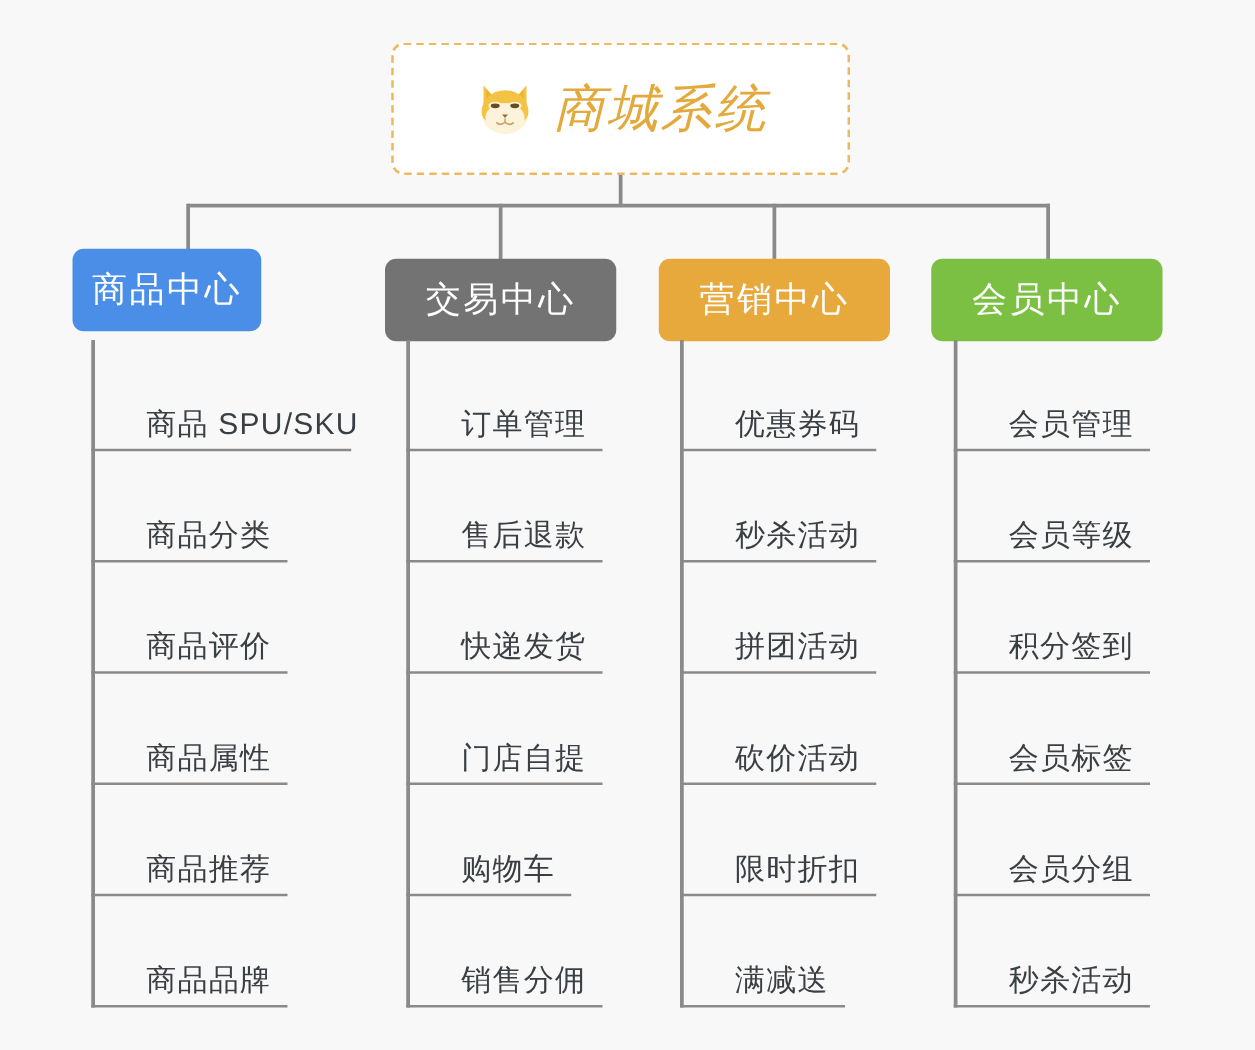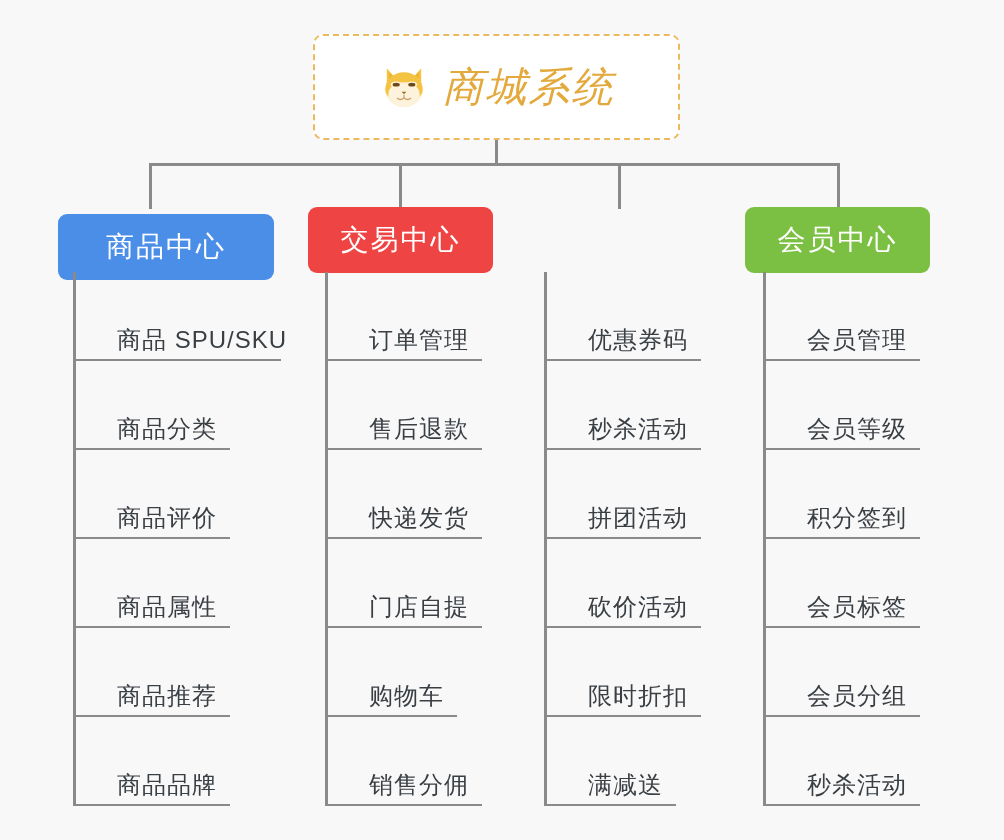--- a/index.html
+++ b/index.html
@@ -132,25 +132,28 @@
     <span class="root-title">商城系统</span>
   </div>
 
   <div class="conn conn-v" style="left:495px; top:140px; height:24px;"></div>
   <div class="conn conn-h" style="left:150px; top:163px; width:690px;"></div>
   <div class="conn conn-v" style="left:149px; top:163px; height:46px;"></div>
   <div class="conn conn-v" style="left:399px; top:163px; height:46px;"></div>
   <div class="conn conn-v" style="left:618px; top:163px; height:46px;"></div>
   <div class="conn conn-v" style="left:837px; top:163px; height:46px;"></div>
 
-  <div class="branch-header" style="left:58px; top:214px; width:216px; background:#4a8ee8;">
+  <div class="branch-header" style="left:58px; top:199px; width:151px; background:#4a8ee8;">
     <span>商品中心</span>
   </div>
-  <div class="branch-header" style="left:308px; top:207px; width:185px; background:#ef4444;">
+  <div class="branch-header" style="left:308px; top:207px; width:185px; background:#737373;">
     <span>交易中心</span>
+  </div>
+  <div class="branch-header" style="left:527px; top:207px; width:185px; background:#e8a93c;">
+    <span>营销中心</span>
   </div>
   <div class="branch-header" style="left:745px; top:207px; width:185px; background:#7bc043;">
     <span>会员中心</span>
   </div>
 
   <div class="leaf-column" style="left:73px;">
     <div class="leaf-trunk" style="height:534px;"></div>
     <div class="leaf-item" style="top:0px; width:208px;">
       <span class="leaf-label">商品 SPU/SKU</span>
     </div>

